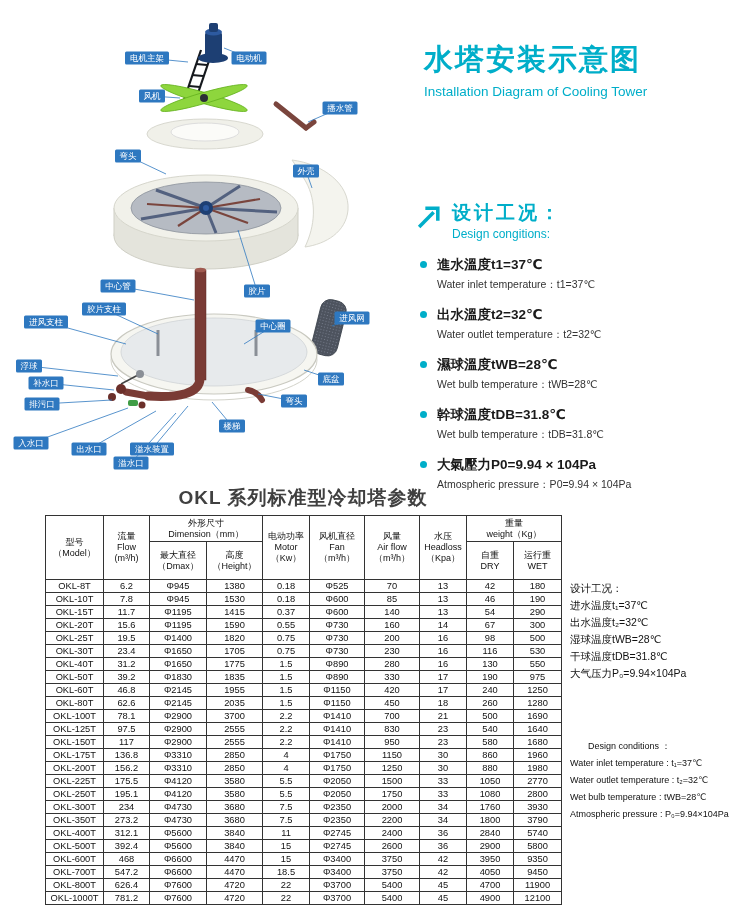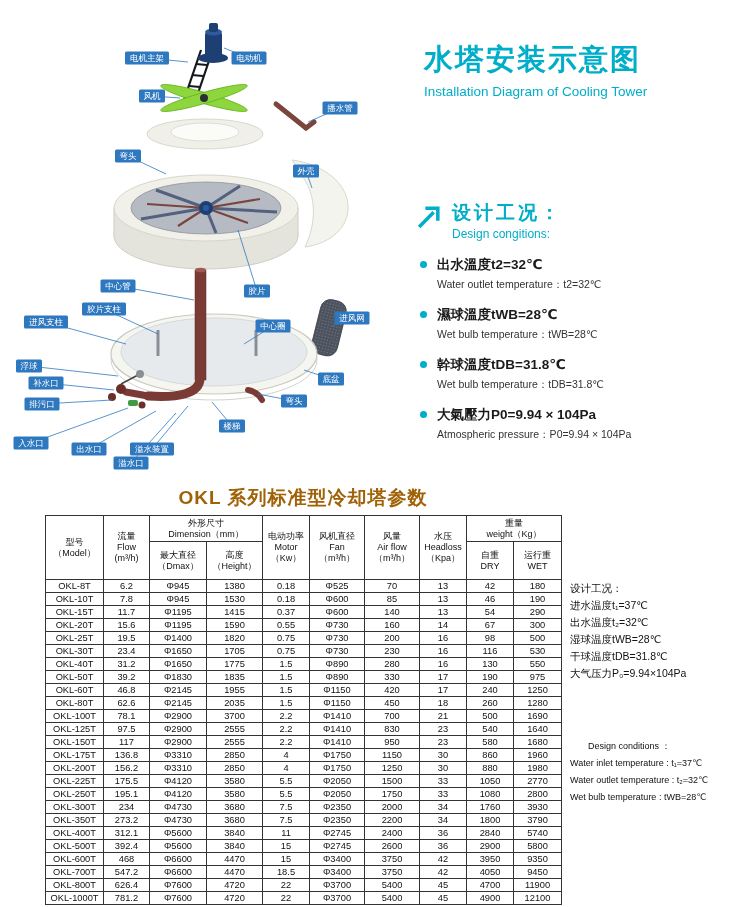--- a/index.html
+++ b/index.html
@@ -26,21 +26,21 @@
   .cond-title-cn { color:var(--accent); font-size:19px; font-weight:bold; letter-spacing:3px; }
   .cond-title-en { color:var(--accent); font-size:12px; margin-top:1px; }
   .cond-list { margin-top:15px; padding-left:4px; }
   .cond-item { display:flex; gap:10px; margin-bottom:14px; align-items:flex-start; }
   .bullet { width:7px; height:7px; border-radius:50%; background:var(--accent); margin-top:5px; flex:none; }
   .cond-cn { font-size:13.5px; font-weight:bold; color:#1a1a1a; }
   .cond-en { font-size:10.5px; color:#333; margin-top:4px; }
 
   
   .table-title { position:absolute; left:45px; top:485px; width:516px; text-align:center;
-                 font-size:19px; font-weight:600; letter-spacing:1px; color:#a16207; }
+                 font-size:19px; font-weight:600; letter-spacing:1px; color:#404040; }
   table.spec { position:absolute; left:45px; top:515px; width:517px;
                border-collapse:collapse; table-layout:fixed; }
   .spec th, .spec td { border:1px solid #333; text-align:center; vertical-align:middle;
                        font-weight:normal; color:#111; overflow:hidden; }
   .spec th { font-size:9px; line-height:1.2; white-space:pre-line; padding:1px 0; }
   .spec thead tr:first-child th.grp { height:26px;margin-top:12px; }
   .spec thead tr:last-child th { height:38px; }
   .spec td { font-size:9.3px; height:12px; line-height:12px; padding:0; }
 
   
@@ -242,20 +242,27 @@
       </svg>
       <div>
         <div class="cond-title-cn">设计工况：</div>
         <div class="cond-title-en">Design congitions:</div>
       </div>
     </div>
     <div class="cond-list" id="cond-list">
         <div class="cond-item">
           <span class="bullet"></span>
           <div>
+            <div class="cond-cn">進水溫度t1=37℃</div>
+            <div class="cond-en">Water inlet temperature：t1=37℃</div>
+          </div>
+        </div>
+        <div class="cond-item">
+          <span class="bullet"></span>
+          <div>
             <div class="cond-cn">出水溫度t2=32℃</div>
             <div class="cond-en">Water outlet temperature：t2=32℃</div>
           </div>
         </div>
         <div class="cond-item">
           <span class="bullet"></span>
           <div>
             <div class="cond-cn">濕球溫度tWB=28℃</div>
             <div class="cond-en">Wet bulb temperature：tWB=28℃</div>
           </div>
@@ -638,16 +645,17 @@
         <div class="note-line">出水温度t₂=32℃</div>
         <div class="note-line">湿球温度tWB=28℃</div>
         <div class="note-line">干球温度tDB=31.8℃</div>
         <div class="note-line">大气压力P₀=9.94×104Pa</div>
       </div>
     <div id="notes-en">
         <div class="note-line">Design conditions ：</div>
         <div class="note-line">Water inlet temperature : t₁=37℃</div>
         <div class="note-line">Water outlet temperature : t₂=32℃</div>
         <div class="note-line">Wet bulb temperature : tWB=28℃</div>
+        <div class="note-line">Atmospheric pressure : P₀=9.94×104Pa</div>
       </div>
   </div>
 
 </div>
 
 </body></html>

